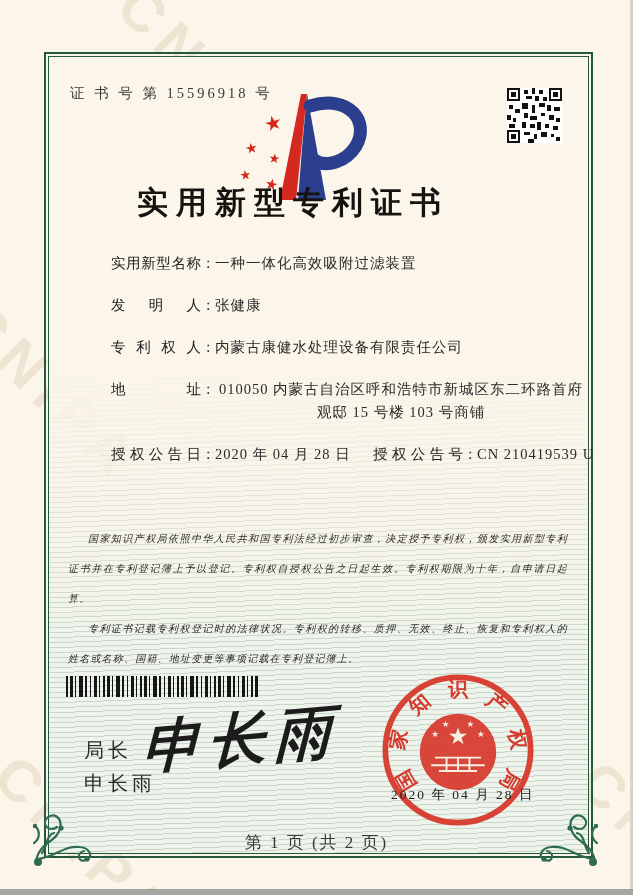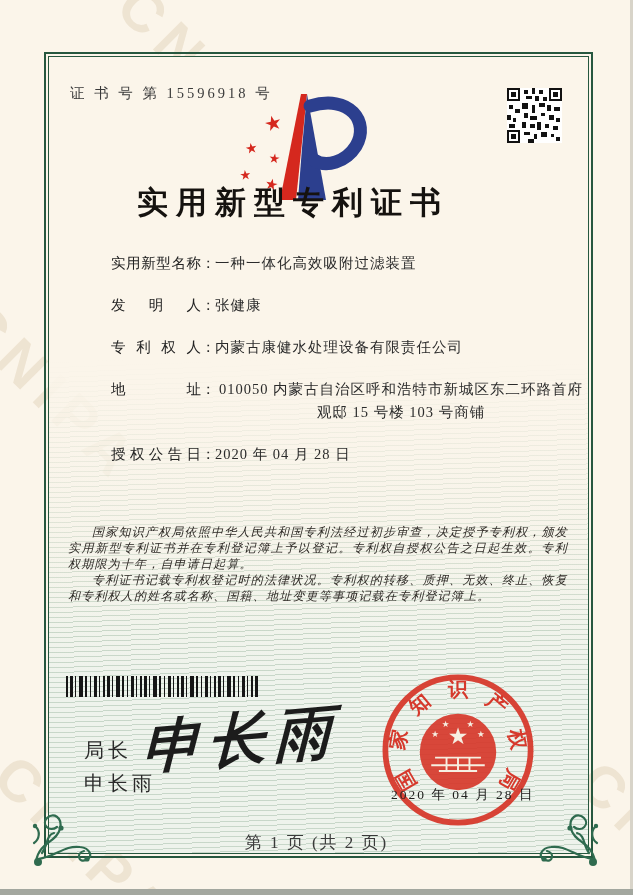--- a/index.html
+++ b/index.html
@@ -43,22 +43,22 @@
   .fields{position:absolute;left:70px;top:252px;width:500px;font-size:14.5px;}
   .frow{margin-bottom:19px;line-height:23px;white-space:nowrap;margin-left:41px;}
   .lbl{display:inline-block;width:90px;text-align:justify;text-align-last:justify;
        vertical-align:top;color:#222;}
   .colon{display:inline-block;width:14px;vertical-align:top;}
   .val{display:inline-block;letter-spacing:1px;vertical-align:top;white-space:normal;}
   .val.wrap{width:372px;text-align:center;}
   .frow.double{position:relative;}
   .fgroup-right{position:absolute;left:262px;top:0;}
 
-  .body-text{position:absolute;left:68px;top:524px;width:500px;font-size:12px;
-             line-height:16px;letter-spacing:1.2px;color:#2e2a26;text-align:justify;}
+  .body-text{position:absolute;left:68px;top:524px;width:500px;font-size:10px;
+             line-height:30px;letter-spacing:1.2px;color:#2e2a26;text-align:justify;}
   .body-text p{margin:0;text-indent:2em;font-style:italic;}
 
   .barcode{position:absolute;left:66px;top:676px;width:192px;height:21px;
      background:repeating-linear-gradient(90deg,
        #161616 0 2px,transparent 2px 4px,#161616 4px 7px,transparent 7px 9px,
        #161616 9px 10px,transparent 10px 13px,#161616 13px 17px,transparent 17px 19px,
        #161616 19px 21px,transparent 21px 24px,#161616 24px 25px,transparent 25px 28px,
        #161616 28px 31px,transparent 31px 33px,#161616 33px 34px,transparent 34px 37px);}
 
   .sig-label{position:absolute;left:84px;font-size:20px;letter-spacing:4px;color:#2b2b2b;z-index:4;}
@@ -189,20 +189,23 @@
     <span class="lbl">发明人</span><span class="colon">：</span><span class="val">张健康</span>
   </div>
   <div class="frow">
     <span class="lbl">专利权人</span><span class="colon">：</span><span class="val">内蒙古康健水处理设备有限责任公司</span>
   </div>
   <div class="frow">
     <span class="lbl">地址</span><span class="colon">：</span><span class="val wrap">010050 内蒙古自治区呼和浩特市新城区东二环路首府观邸 15 号楼 103 号商铺</span>
   </div>
   <div class="frow double">
     <span class="lbl">授权公告日</span><span class="colon">：</span><span class="val">2020 年 04 月 28 日</span>
+    <span class="fgroup-right">
+      <span class="lbl">授权公告号</span><span class="colon">：</span><span class="val">CN 210419539 U</span>
+    </span>
   </div>
 </div>
 
 <div class="body-text">
   <p>国家知识产权局依照中华人民共和国专利法经过初步审查，决定授予专利权，颁发实用新型专利证书并在专利登记簿上予以登记。专利权自授权公告之日起生效。专利权期限为十年，自申请日起算。</p>
   <p>专利证书记载专利权登记时的法律状况。专利权的转移、质押、无效、终止、恢复和专利权人的姓名或名称、国籍、地址变更等事项记载在专利登记簿上。</p>
 </div>
 
 <div class="barcode"></div>
 

